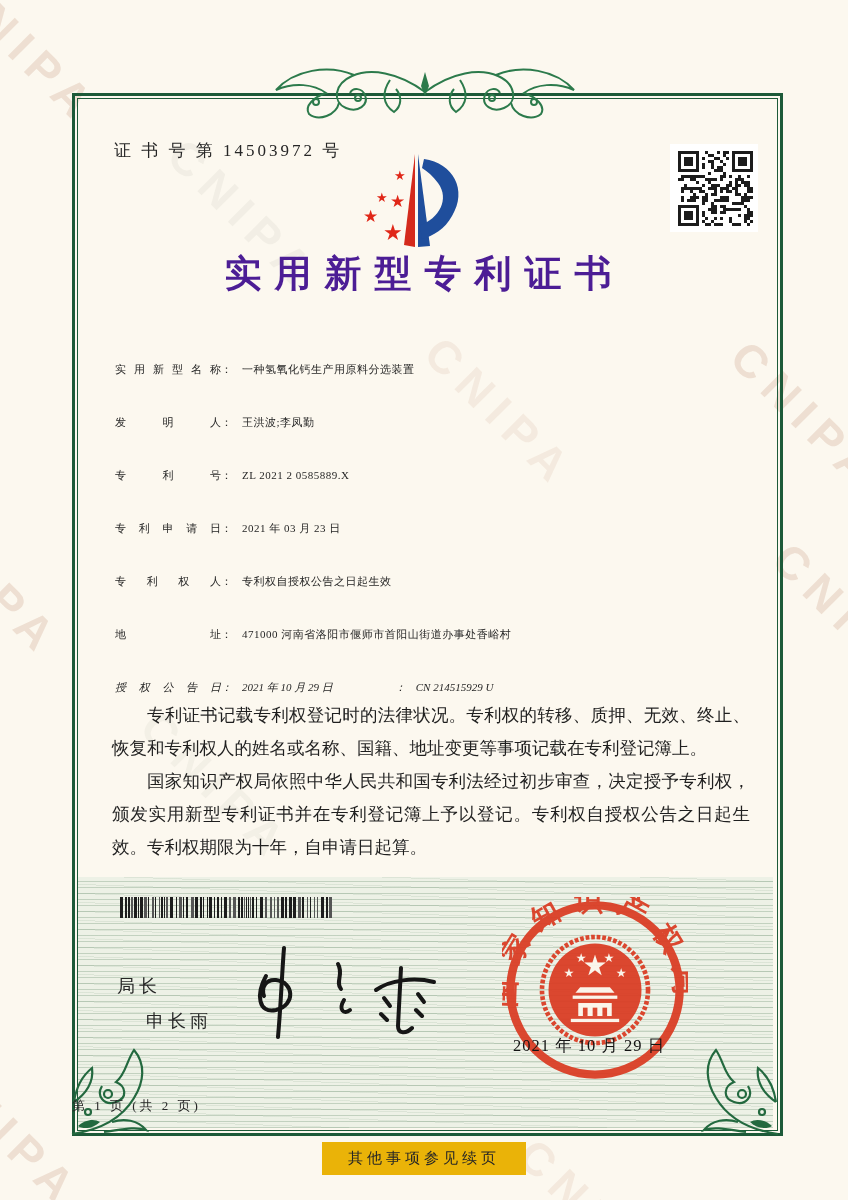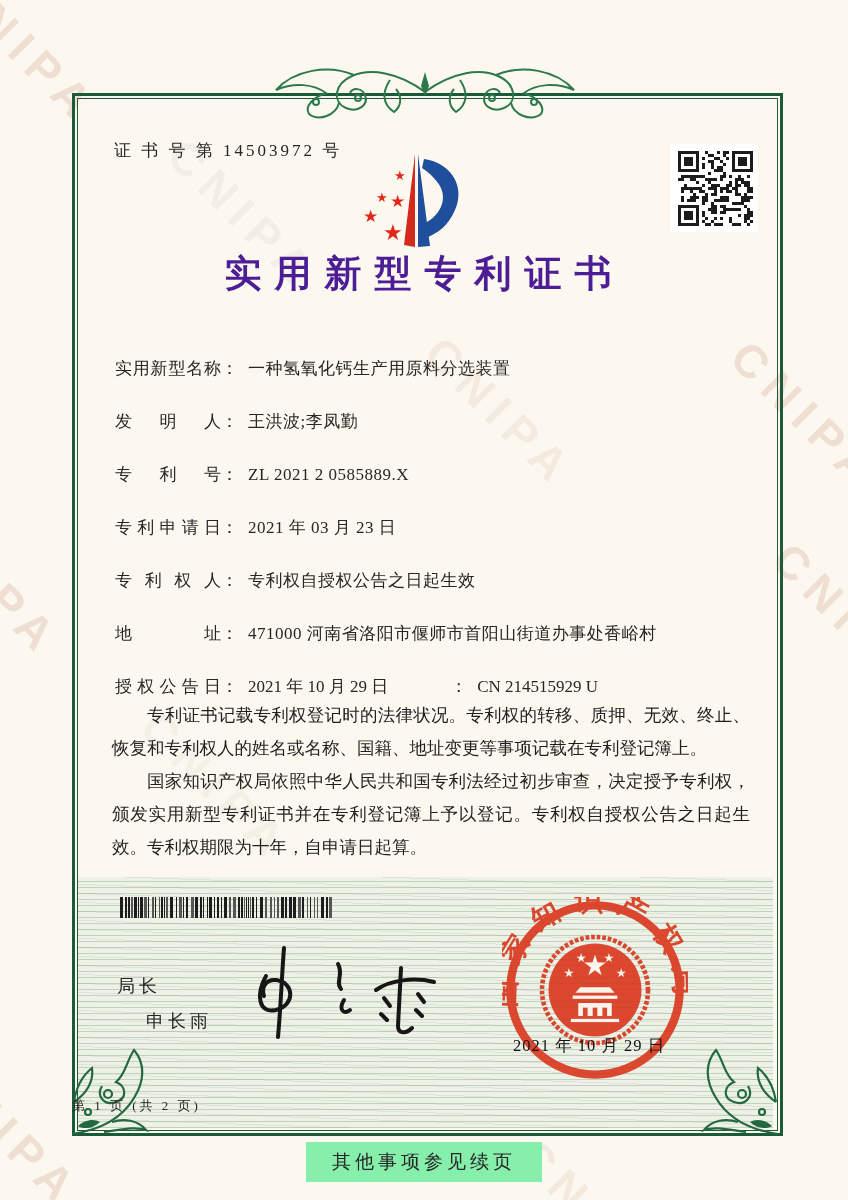--- a/index.html
+++ b/index.html
@@ -37,46 +37,46 @@
     position:absolute;left:2px;top:2px;right:2px;bottom:2px;
     border:1px solid #1d5a39;
   }
   .content{position:absolute;z-index:3;}
   .certno{left:114px;top:139px;font-size:17px;letter-spacing:3px;text-align:right;}
   .title{
     left:72px;top:249px;width:705px;text-align:center;
     font-size:37px;font-weight:bold;letter-spacing:13px;color:#4c1d95;
   }
   .qr-pad{left:670px;top:144px;width:88px;height:88px;background:#fff;}
-  .fields{left:115px;top:356px;width:586px;font-size:17px;}
+  .fields{left:115px;top:356px;width:586px;font-size:11px;}
   .frow{display:flex;line-height:26px;margin-bottom:27px;}
   .flabel{
     display:inline-block;width:106px;
     text-align:justify;text-align-last:justify;
   }
   .fcolon{margin-right:10px;}
   .fvalue{flex:1;letter-spacing:0.5px;}
   .grant-row{display:flex;line-height:26px;}
-  .grant-pair{display:flex;}
+  .grant-pair{display:flex;font-style:italic;}
   .grant-pair.second{margin-left:62px;}
   .paras{
     left:112px;top:699px;width:638px;
     font-size:17.5px;line-height:33px;text-align:justify;
     font-style:normal;color:#1f1f1f;
   }
   .paras p{margin:0;text-indent:2em;}
   .signer{left:117px;font-size:18px;letter-spacing:4px;z-index:4;}
   .footer-page{
     left:72px;top:1097px;width:705px;text-align:left;
     font-size:13px;letter-spacing:3px;z-index:4;
   }
   .cont-box{
     left:50%;top:1142px;transform:translateX(-50%);
-    background:#86efac;padding:7px 26px;
-    font-size:19px;letter-spacing:4px;z-index:4;
+    background:#eab308;padding:7px 26px;
+    font-size:15px;letter-spacing:4px;z-index:4;
   }
   .seal-wrap{left:502px;top:897px;width:186px;height:186px;z-index:4;}
   .seal-date{
     left:513px;top:1035px;font-size:16.5px;letter-spacing:1px;
     color:#141414;z-index:5;white-space:nowrap;
   }
   svg{display:block;}
 </style>
 </head>
 <body>

